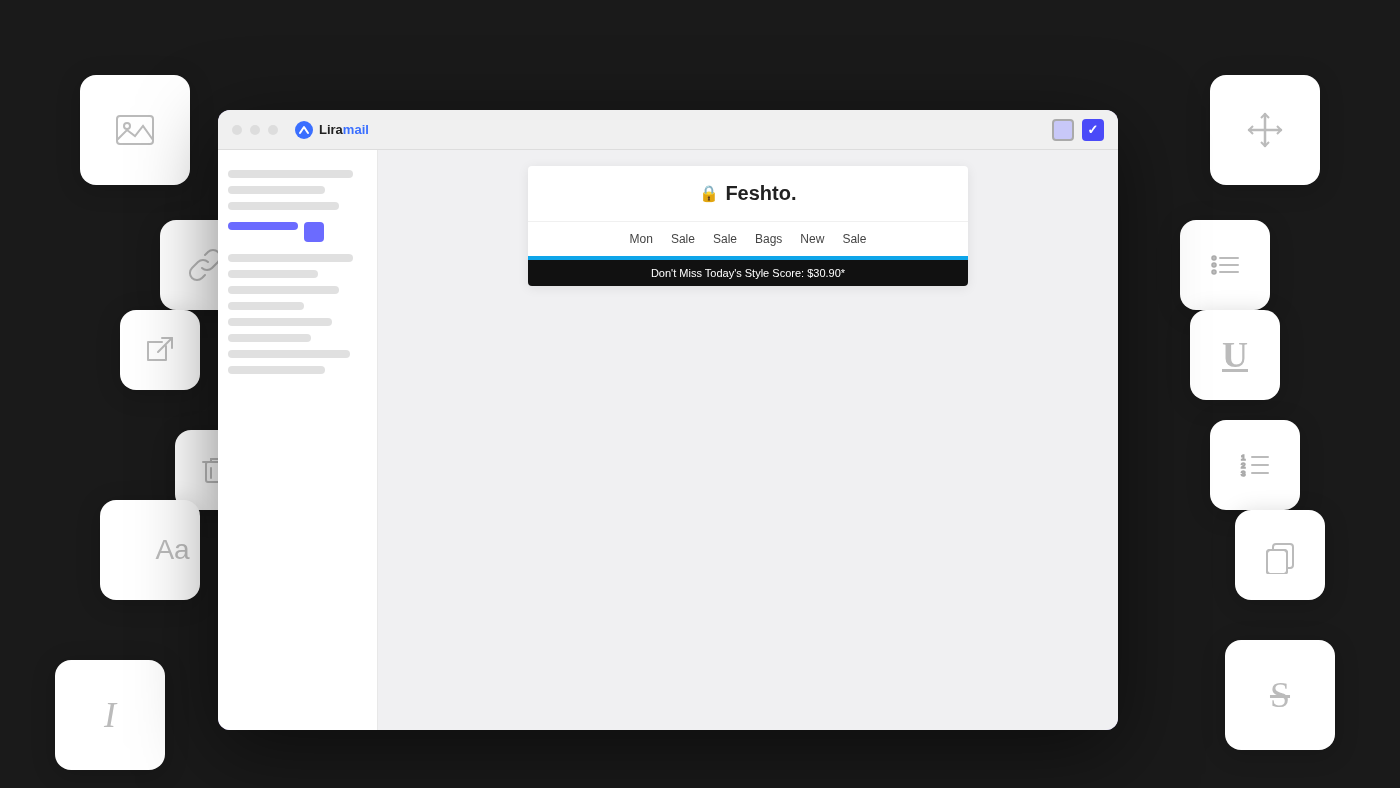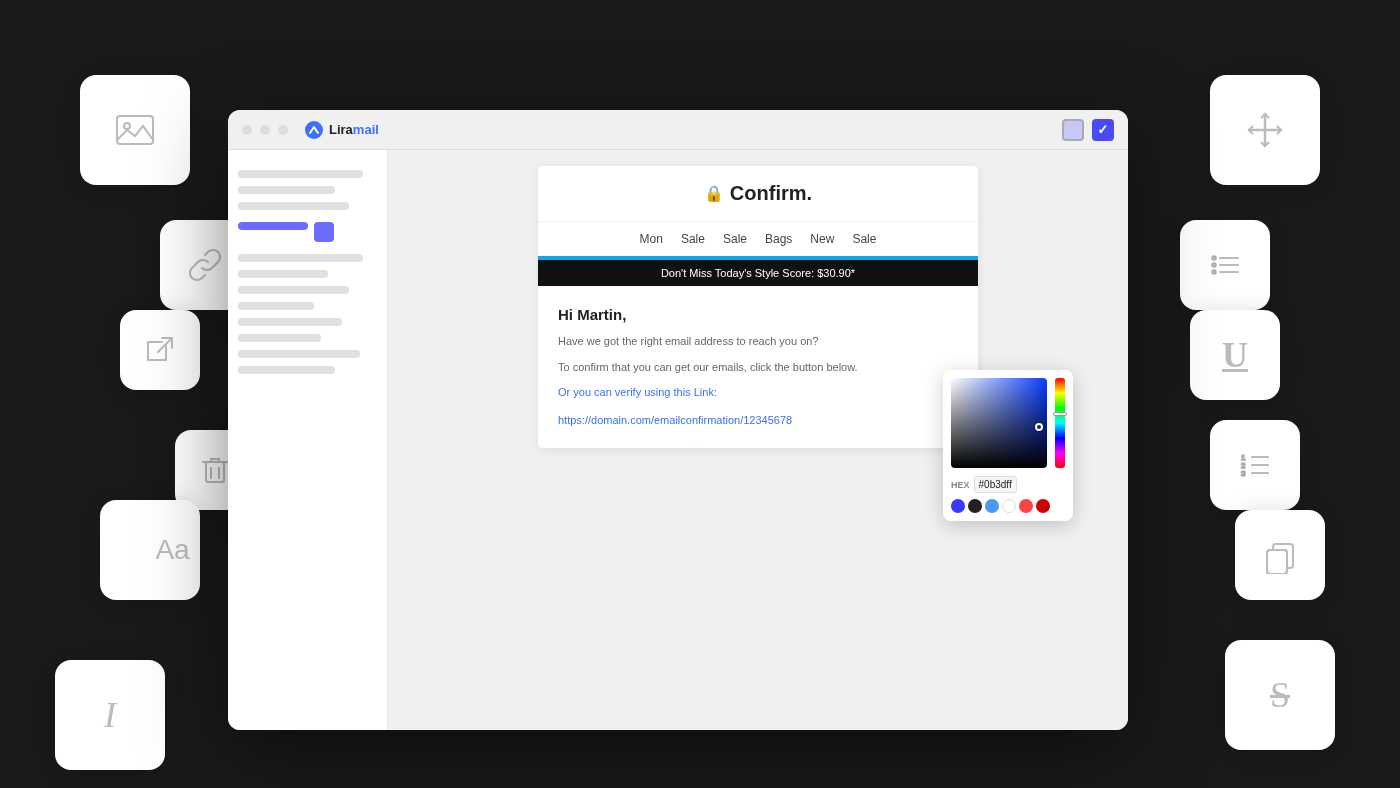--- a/index.html
+++ b/index.html
@@ -52,21 +52,21 @@
     .card-move { width: 110px; height: 110px; top: 75px; right: 80px; }
     .card-list { width: 90px; height: 90px; top: 220px; right: 130px; }
     .card-underline { width: 90px; height: 90px; top: 310px; right: 120px; }
     .card-numlist { width: 90px; height: 90px; top: 420px; right: 100px; }
     .card-copy { width: 90px; height: 90px; top: 510px; right: 75px; }
     .card-strike { width: 110px; height: 110px; top: 640px; right: 65px; }
 
     
     .browser-window {
       position: absolute;
-      left: 228px;
+      left: 218px;
       top: 110px;
       width: 900px;
       height: 620px;
       background: #c4b5fd;
       border-radius: 12px;
       box-shadow: 0 20px 80px rgba(0,0,0,0.5);
       overflow: hidden;
     }
 
     .browser-titlebar {
@@ -486,67 +486,37 @@
         <div style="height:8px; background:#e0e0e0; border-radius:4px; margin:8px 0; width:88%;"></div>
         <div style="height:8px; background:#e0e0e0; border-radius:4px; margin:8px 0; width:70%;"></div>
       </div>
 
       <div class="editor-area">
         <div class="email-preview">
 
           <div class="email-header">
             <div class="email-brand">
               <span class="email-brand-lock">🔒</span>
-              <span>Confirm.</span>
+              <span>Feshto.</span>
             </div>
           </div>
 
           <div class="email-nav">
             <span class="email-nav-item">Mon</span>
             <span class="email-nav-item">Sale</span>
             <span class="email-nav-item">Sale</span>
             <span class="email-nav-item">Bags</span>
             <span class="email-nav-item">New</span>
             <span class="email-nav-item">Sale</span>
           </div>
 
           <div class="email-banner">
             <span>Don't Miss Today's Style Score: $30.90*</span>
           </div>
 
 
-          <div class="email-body">
-            <h3>Hi Martin,</h3>
-            <p>Have we got the right email address to reach you on?</p>
-            <p>To confirm that you can get our emails, click the button below.</p>
-            <p style="color:#3a6ff7;">Or you can verify using this Link:</p>
-            <a class="email-link" href="#">https://domain.com/emailconfirmation/12345678</a>
-          </div>
         </div>
 
-        <div class="color-picker">
-          <div class="gradient-row">
-            <div class="color-gradient-box">
-              <div class="color-gradient-cursor"></div>
-            </div>
-            <div style="position:relative; width:10px; height:90px; margin-left:4px;">
-              <div class="color-hue-bar" style="position:static; width:10px; height:90px; border-radius:3px;"></div>
-              <div class="color-hue-cursor" style="position:absolute; right:-2px; top:38%; width:14px; height:4px; background:#fff; border:1px solid #999; border-radius:2px;"></div>
-            </div>
-          </div>
-          <div class="hex-row">
-            <span class="hex-label">HEX</span>
-            <span class="hex-value">#0b3dff</span>
-          </div>
-          <div class="color-swatches">
-            <div class="swatch" style="background:#3a3aff;"></div>
-            <div class="swatch" style="background:#222;"></div>
-            <div class="swatch" style="background:#4a9af0;"></div>
-            <div class="swatch" style="background:#fff;border:1px solid #ddd;"></div>
-            <div class="swatch" style="background:#f44;"></div>
-            <div class="swatch" style="background:#c00;"></div>
-          </div>
-        </div>
       </div>
     </div>
   </div>
 
 </div>
 
 </body></html>

